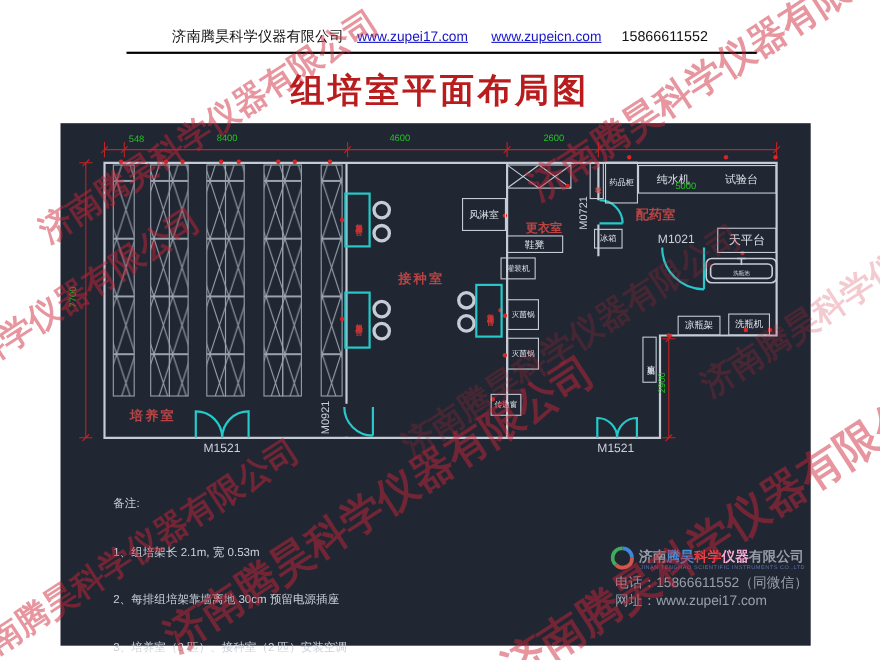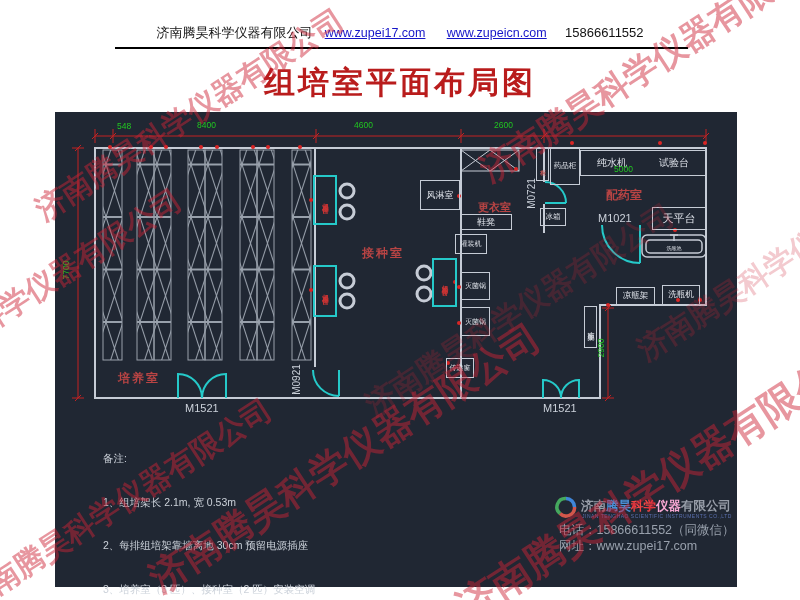--- a/index.html
+++ b/index.html
@@ -169,21 +169,21 @@
   <div class="ebox" style="left:391px;top:246px;width:28px;height:20px;font-size:7px;">传递窗</div>
   <div class="ebox" style="left:529px;top:194px;width:13px;height:42px;">
     <span class="vtext" style="font-size:7px;">凉瓶架</span>
   </div>
   <div class="ebox" style="left:561px;top:175px;width:39px;height:18px;font-size:8.5px;">凉瓶架</div>
   <div class="ebox" style="left:607px;top:173px;width:38px;height:20px;font-size:8.5px;">洗瓶机</div>
 
   <div class="rlabel" style="left:63px;top:258px;font-size:12px;letter-spacing:2px;">培养室</div>
   <div class="rlabel" style="left:307px;top:133px;font-size:12px;letter-spacing:2px;">接种室</div>
   <div class="rlabel" style="left:423px;top:88px;font-size:11px;">更衣室</div>
-  <div class="rlabel" style="left:523px;top:75px;font-size:12px;margin-left:28px;">配药室</div>
+  <div class="rlabel" style="left:523px;top:75px;font-size:12px;">配药室</div>
 
   <div class="dlabel" style="left:130px;top:290px;font-size:11px;">M1521</div>
   <div class="dlabel" style="left:488px;top:290px;font-size:11px;">M1521</div>
   <div class="dlabel rot90" style="left:226px;top:262px;font-size:10px;">M0921</div>
   <div class="dlabel rot90" style="left:461px;top:76px;font-size:10px;">M0721</div>
   <div class="dlabel" style="left:543px;top:100px;font-size:11px;">M1021</div>
 
   <div class="glabel" style="left:62px;top:9px;">548</div>
   <div class="glabel" style="left:142px;top:8px;">8400</div>
   <div class="glabel" style="left:299px;top:8px;">4600</div>

